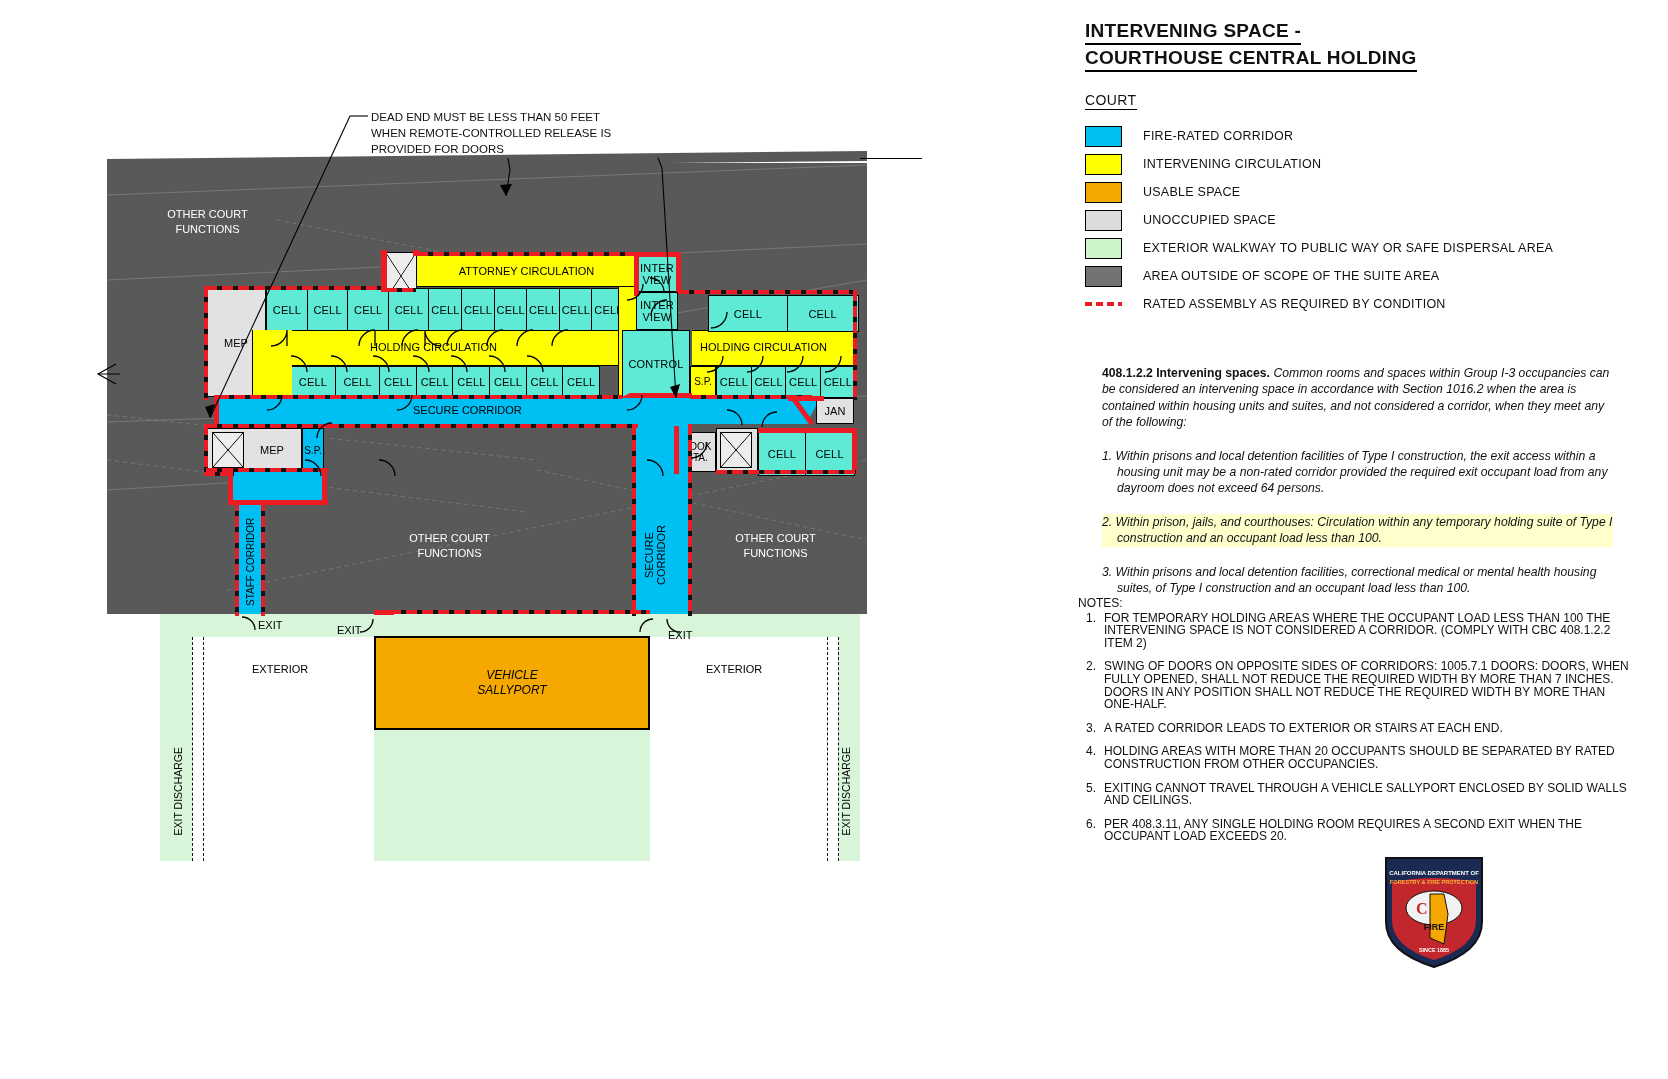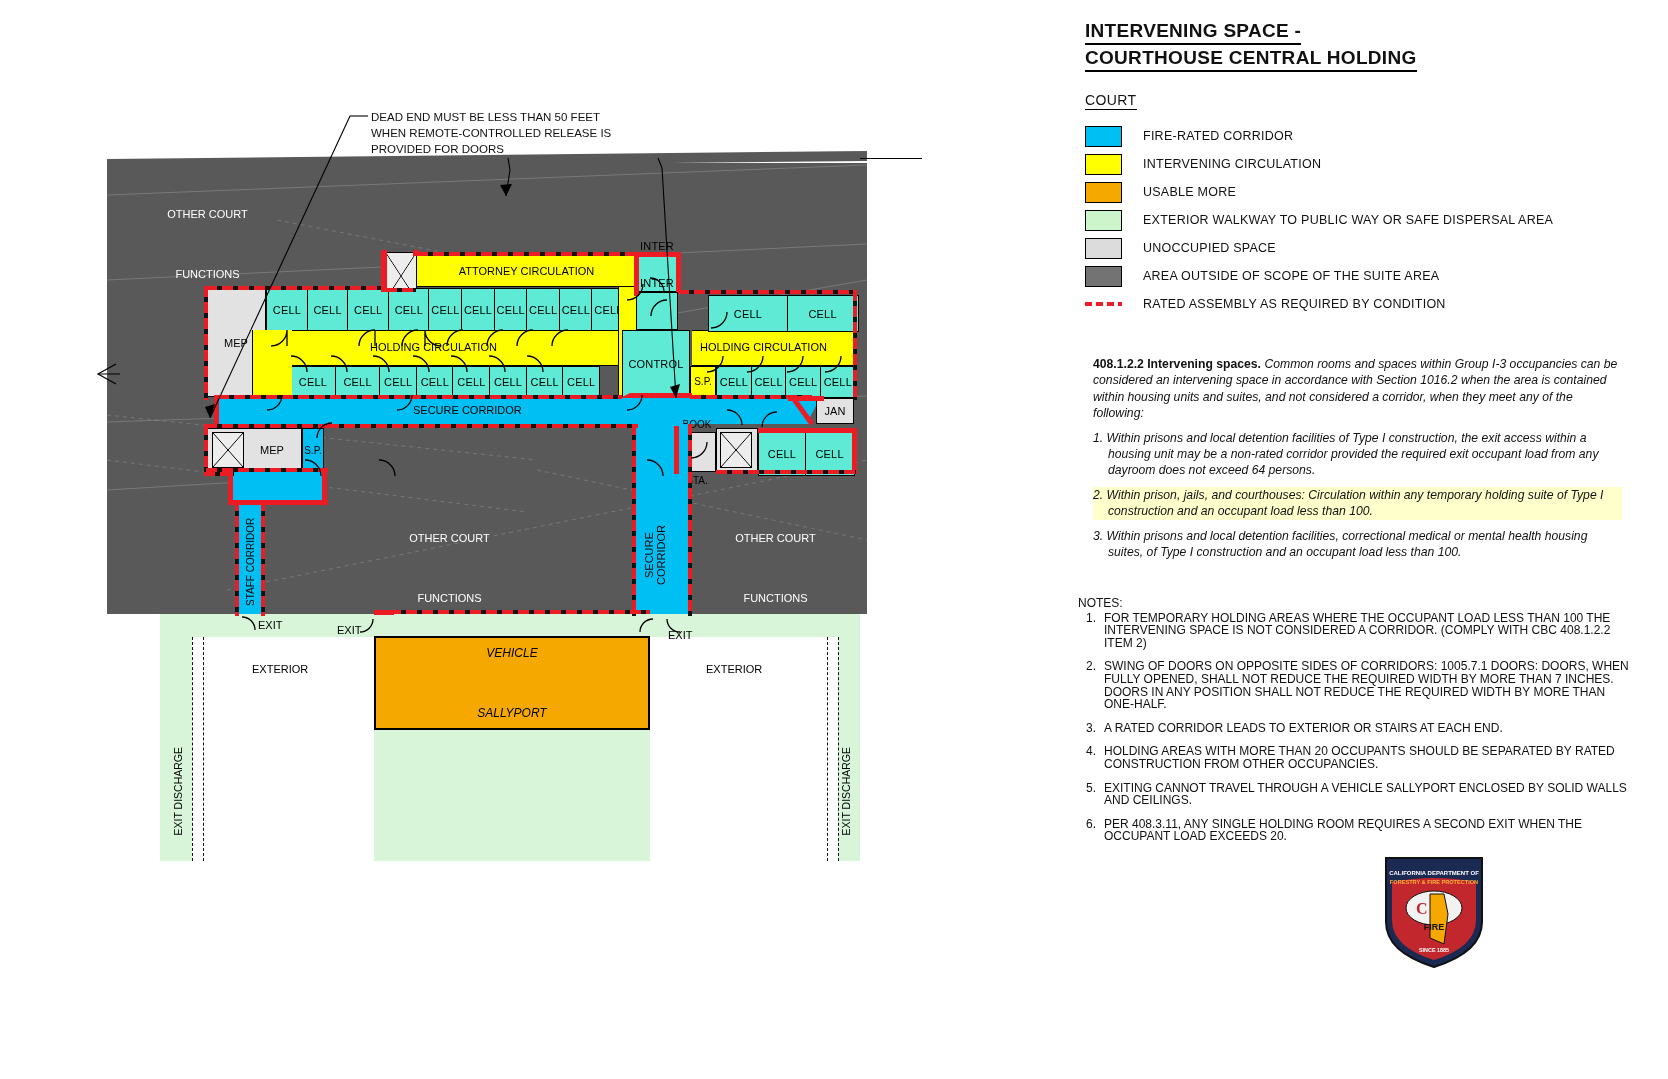--- a/index.html
+++ b/index.html
@@ -2,21 +2,21 @@
 <html><head>
 <meta charset="utf-8">
 <style>
   html,body{margin:0;padding:0;background:#fff;}
   body{width:1668px;height:1079px;position:relative;
        font-family:"Liberation Sans","DejaVu Sans",sans-serif;color:#111;overflow:hidden;}
 
   
   #plan{position:absolute;left:0;top:0;width:1060px;height:1079px;}
   .abs{position:absolute;}
-  .ctr{display:flex;align-items:center;justify-content:center;text-align:center;gap:45px;}
+  .ctr{display:flex;align-items:center;justify-content:center;text-align:center;}
 
   .darkarea{background:#595959;}
   .greenarea{background:#d9f5d9;}
   .white{background:#fff;}
 
   .cell{background:#5eead4;border:1.4px solid #000;box-sizing:border-box;
         font-size:11px;letter-spacing:.2px;color:#000;}
   .yellow{background:#ffff00;border:1.4px solid #000;box-sizing:border-box;font-size:11px;color:#000;}
   .yellowNB{background:#ffff00;box-sizing:border-box;font-size:11px;color:#000;}
   .blue{background:#00bff3;box-sizing:border-box;font-size:11px;color:#000;}
@@ -51,21 +51,21 @@
   .lgrow{display:flex;align-items:center;height:28px;}
   .sw{width:37px;height:21px;border:1.2px solid #000;box-sizing:border-box;margin-right:21px;flex:none;}
   .swdash{width:37px;height:21px;margin-right:21px;flex:none;display:flex;align-items:center;}
   .swdash i{display:block;width:100%;height:4px;background:
      repeating-linear-gradient(90deg,#ed1c24 0 7px,transparent 7px 11px);}
   .lglabel{font-size:12.5px;letter-spacing:.25px;}
 
   #code{position:absolute;left:25px;top:348px;width:545px;font-size:12.2px;
         font-style:italic;line-height:16.4px;}
   #code .num{font-style:normal;font-weight:bold;}
-  #code p{margin:8px;}
+  #code p{margin:17px;}
   #code .hang{padding-left:15px;text-indent:-15px;}
   #code .hl{background:#ffffcc;}
 
   #notes{position:absolute;left:18px;top:597px;width:560px;font-size:12px;line-height:12.6px;}
   #notes .hdr{margin-bottom:2px;}
   .note{display:flex;margin-bottom:11px;}
   .note .n{width:26px;flex:none;padding-left:8px;box-sizing:border-box;}
   .note .t{flex:1;}
 
   
@@ -375,29 +375,29 @@
       <div class="lgrow">
         <div class="sw" style="background: rgb(0, 191, 243);"></div>
         <div class="lglabel">FIRE-RATED CORRIDOR</div>
       </div>
       <div class="lgrow">
         <div class="sw" style="background: rgb(255, 255, 0);"></div>
         <div class="lglabel">INTERVENING CIRCULATION</div>
       </div>
       <div class="lgrow">
         <div class="sw" style="background: rgb(245, 168, 0);"></div>
-        <div class="lglabel">USABLE MORE</div>
+        <div class="lglabel">USABLE SPACE</div>
+      </div>
+      <div class="lgrow">
+        <div class="sw" style="background: rgb(220, 220, 220);"></div>
+        <div class="lglabel">UNOCCUPIED SPACE</div>
       </div>
       <div class="lgrow">
         <div class="sw" style="background: rgb(204, 245, 204);"></div>
         <div class="lglabel">EXTERIOR WALKWAY TO PUBLIC WAY OR SAFE DISPERSAL AREA</div>
-      </div>
-      <div class="lgrow">
-        <div class="sw" style="background: rgb(220, 220, 220);"></div>
-        <div class="lglabel">UNOCCUPIED SPACE</div>
       </div>
       <div class="lgrow">
         <div class="sw" style="background: rgb(115, 115, 115);"></div>
         <div class="lglabel">AREA OUTSIDE OF SCOPE OF THE SUITE AREA</div>
       </div>
       <div class="lgrow">
         <div class="swdash">
           <i></i>
         </div>
         <div class="lglabel">RATED ASSEMBLY AS REQUIRED BY CONDITION</div>

